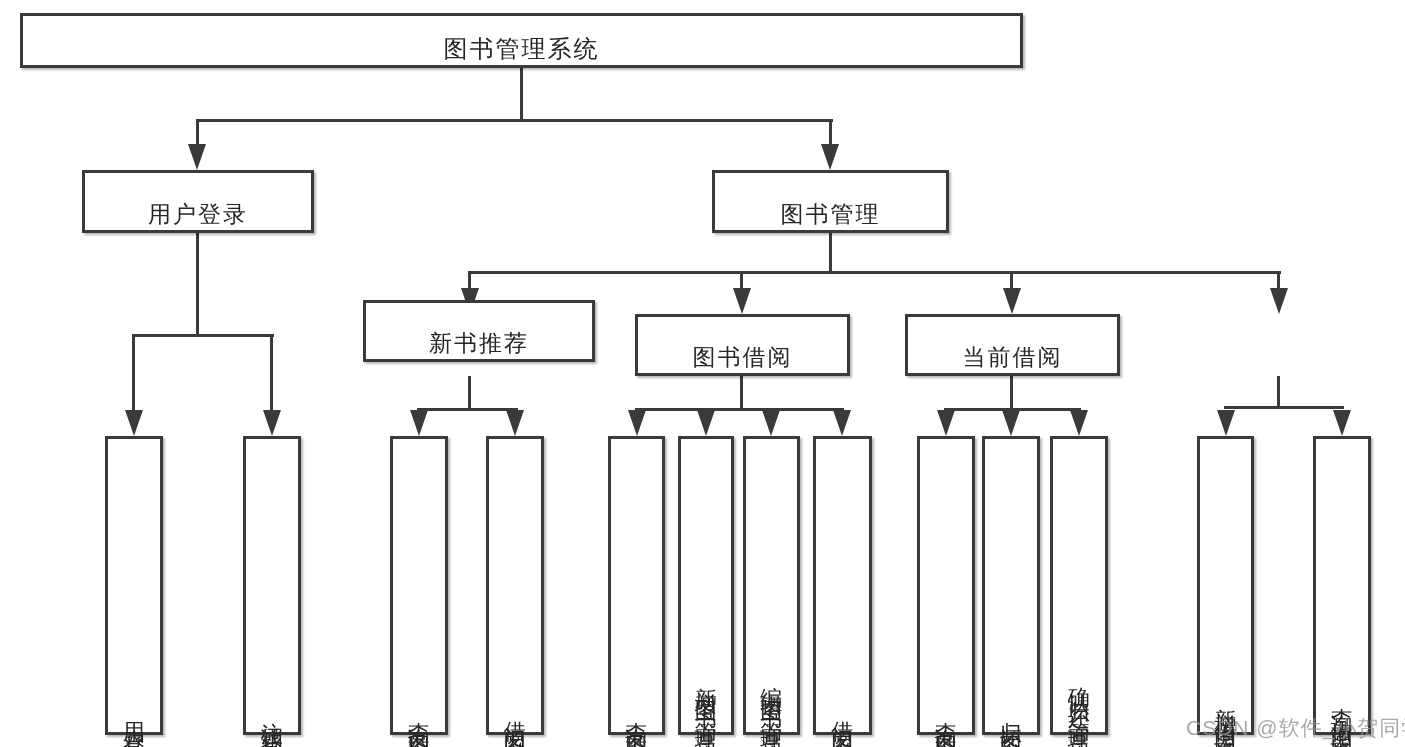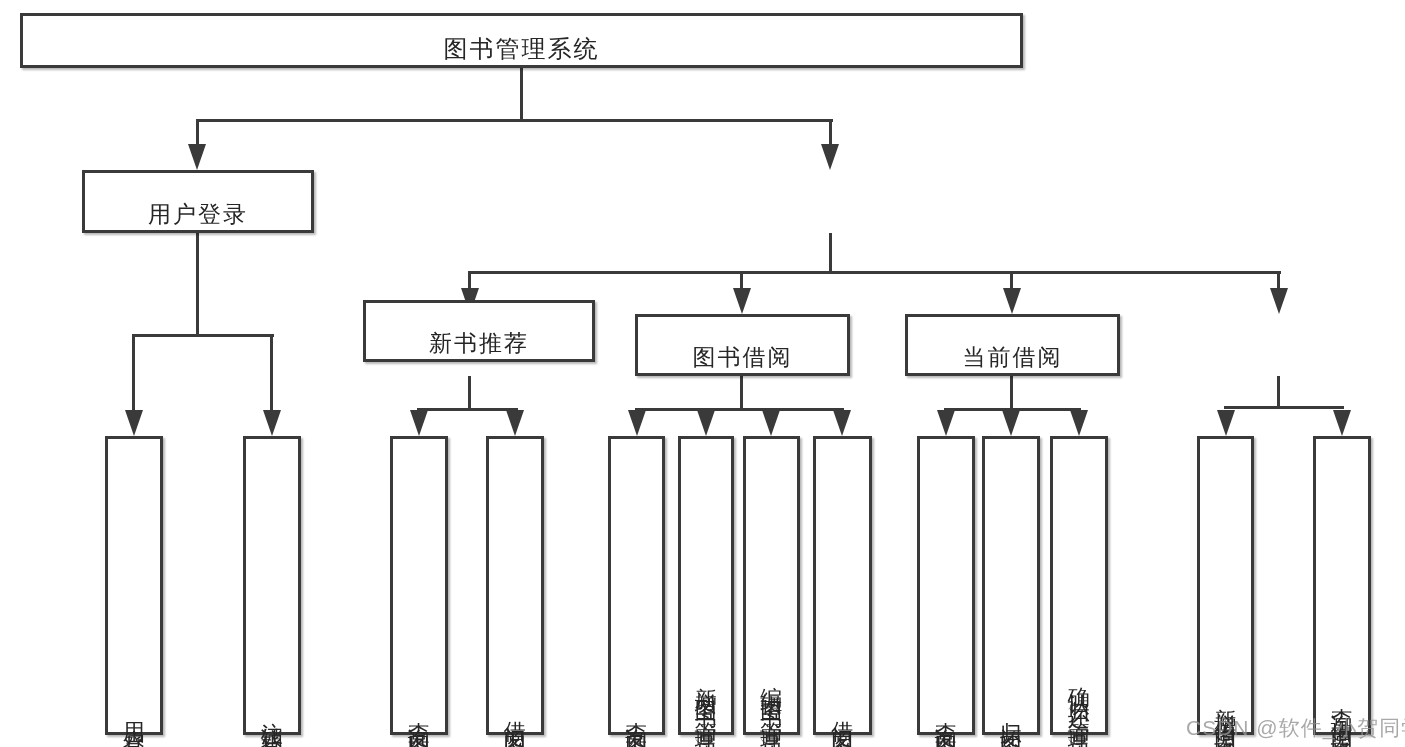--- a/index.html
+++ b/index.html
@@ -58,20 +58,23 @@
 
   <div class="vline" style="left:520px;top:68px;height:54px;"></div>
   <div class="hline" style="left:196px;top:119px;width:637px;"></div>
   <div class="vline" style="left:196px;top:119px;height:30px;"></div>
   <div class="arrow" style="left:188px;top:144px;"></div>
   <div class="vline" style="left:829px;top:119px;height:30px;"></div>
   <div class="arrow" style="left:821px;top:144px;"></div>
 
   <div class="box" style="left:82px;top:170px;width:232px;height:63px;">
     <span class="hlabel">用户登录</span>
+  </div>
+  <div class="box" style="left:712px;top:170px;width:237px;height:63px;">
+    <span class="hlabel">图书管理</span>
   </div>
 
   <div class="vline" style="left:196px;top:233px;height:104px;"></div>
   <div class="hline" style="left:132px;top:334px;width:142px;"></div>
   <div class="vline" style="left:132px;top:334px;height:76px;"></div>
   <div class="arrow" style="left:125px;top:410px;"></div>
   <div class="vline" style="left:270px;top:334px;height:76px;"></div>
   <div class="arrow" style="left:263px;top:410px;"></div>
 
   <div class="vline" style="left:829px;top:233px;height:41px;"></div>

